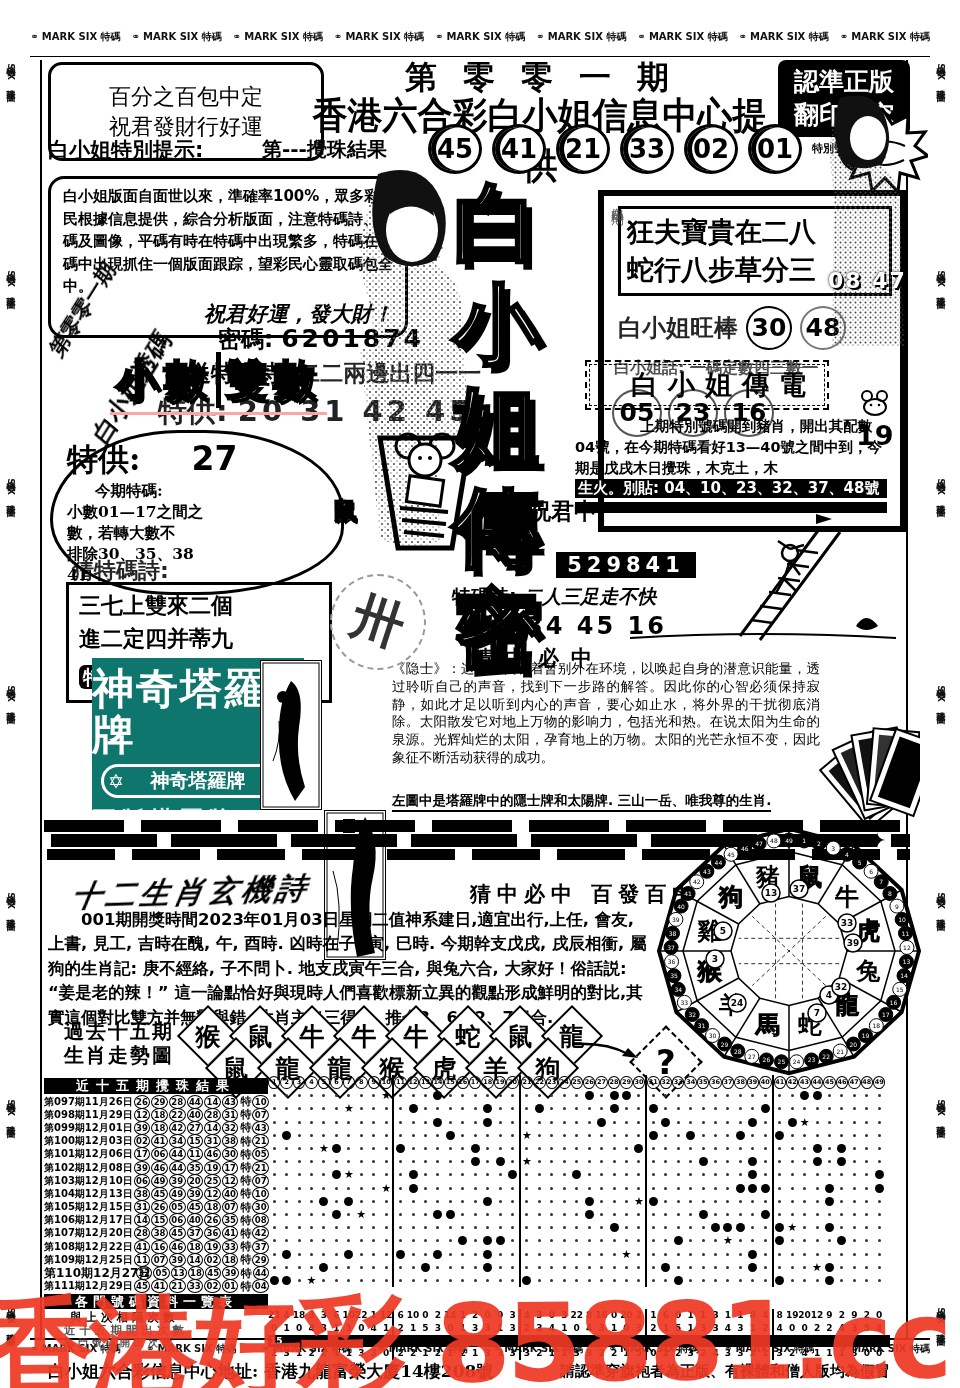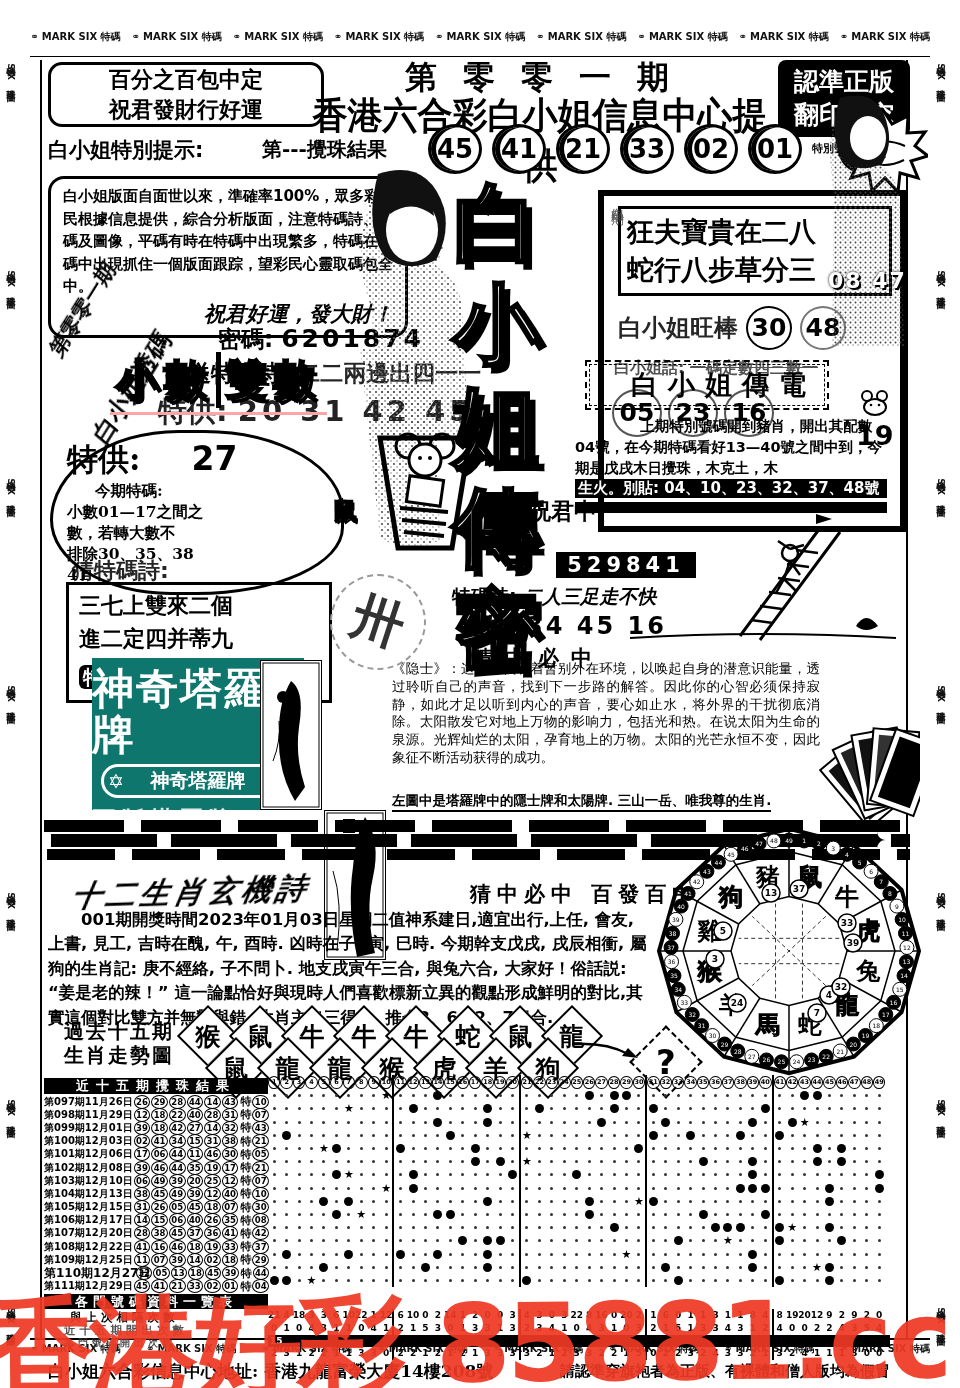--- a/index.html
+++ b/index.html
@@ -4,21 +4,21 @@
 <style>
   html,body{margin:0;padding:0;background:#e8e8e8;}
   .page{position:relative;width:960px;height:1388px;background:#fff;margin:0 auto;
         font-family:"DejaVu Sans","Liberation Sans",sans-serif;color:#000;overflow:hidden;}
   .abs{position:absolute;}
   
   .strip{display:flex;justify-content:space-between;font-size:10px;font-weight:bold;color:#111;}
   .vstrip{writing-mode:vertical-rl;display:flex;justify-content:space-between;font-size:9px;font-weight:bold;color:#111;}
   .rule{background:#000;}
   
-  .promo{border:3px solid #000;border-radius:14px;text-align:center;font-weight:bold;font-size:22px;line-height:1.35;padding:0 6px;}
+  .promo{border:3px solid #000;border-radius:14px;text-align:center;font-weight:normal;font-size:22px;line-height:1.35;padding:17px 6px;}
   .issue{font-size:32px;font-weight:900;letter-spacing:26px;text-align:center;font-family:"DejaVu Serif","Liberation Serif",serif;}
   .maintitle{font-size:35px;font-weight:900;text-align:center;font-family:"DejaVu Serif","Liberation Serif",serif;transform:scaleY(1.05);}
   .badge{background:#000;color:#fff;border-radius:8px;text-align:center;font-weight:900;font-size:25px;line-height:1.3;padding:6px 2px;}
   .tiplabel{font-size:21px;font-weight:900;}
   .ball{display:inline-flex;width:48px;height:44px;border:3px solid #000;border-radius:50%;
         align-items:center;justify-content:center;font-size:26px;font-weight:900;
         box-shadow:inset 5px 0 0 #000;margin-right:10px;background:#fff;}
   .ball.sp{margin-right:0;}
   .speclab{font-size:11px;font-weight:bold;width:26px;line-height:1.1;display:inline-block;}
   

